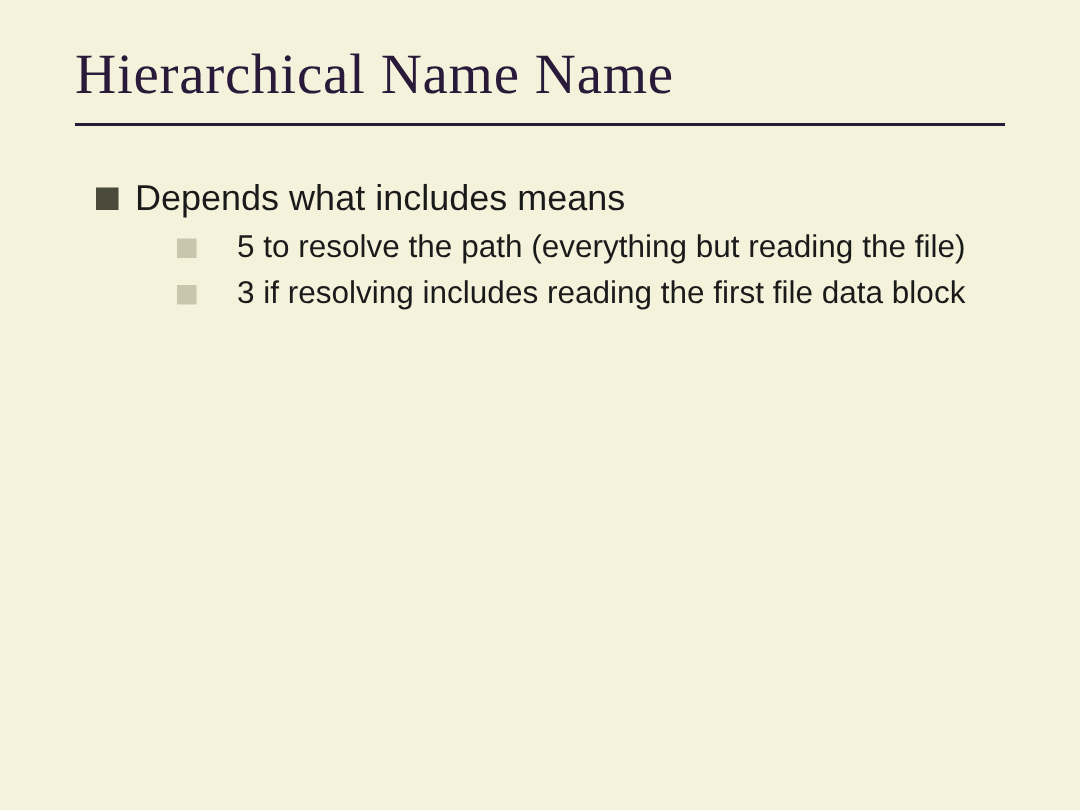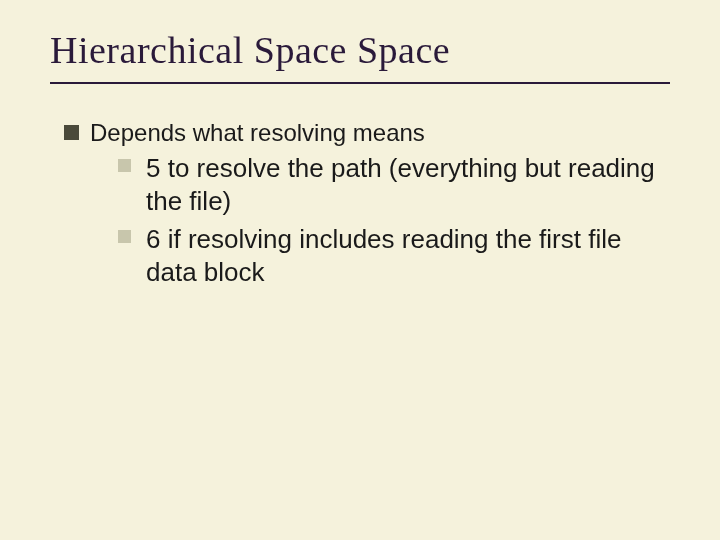--- a/index.html
+++ b/index.html
@@ -43,46 +43,46 @@
     height: 15px;
     background: #4a4a3a;
   }
   .bullets-l2 {
     list-style: none;
     padding-left: 28px;
     margin-top: 4px;
   }
   .bullets-l2 > li {
     position: relative;
-    padding-left: 28px;
-    font-size: 26px;
+    padding-left: 40px;
+    font-size: 21px;
     line-height: 1.28;
     margin-bottom: 4px;
   }
   .bullets-l2 > li::before {
     content: "";
     position: absolute;
     left: 0;
     top: 7px;
     width: 13px;
     height: 13px;
     background: #c8c6ac;
   }
 </style>
 </head>
 <body>
 
-<h1 class="title">Hierarchical Space Space</h1>
+<h1 class="title">Hierarchical Name Name</h1>
 <hr class="divider">
 
 <ul class="bullets-l1">
   <li>
-    <span>Depends what resolving means</span>
+    <span>Depends what includes means</span>
     <ul class="bullets-l2">
       <li>
         <span>5 to resolve the path (everything but reading the file)</span>
       </li>
       <li>
-        <span>6 if resolving includes reading the first file data block</span>
+        <span>3 if resolving includes reading the first file data block</span>
       </li>
     </ul>
   </li>
 </ul>
 
 </body></html>

